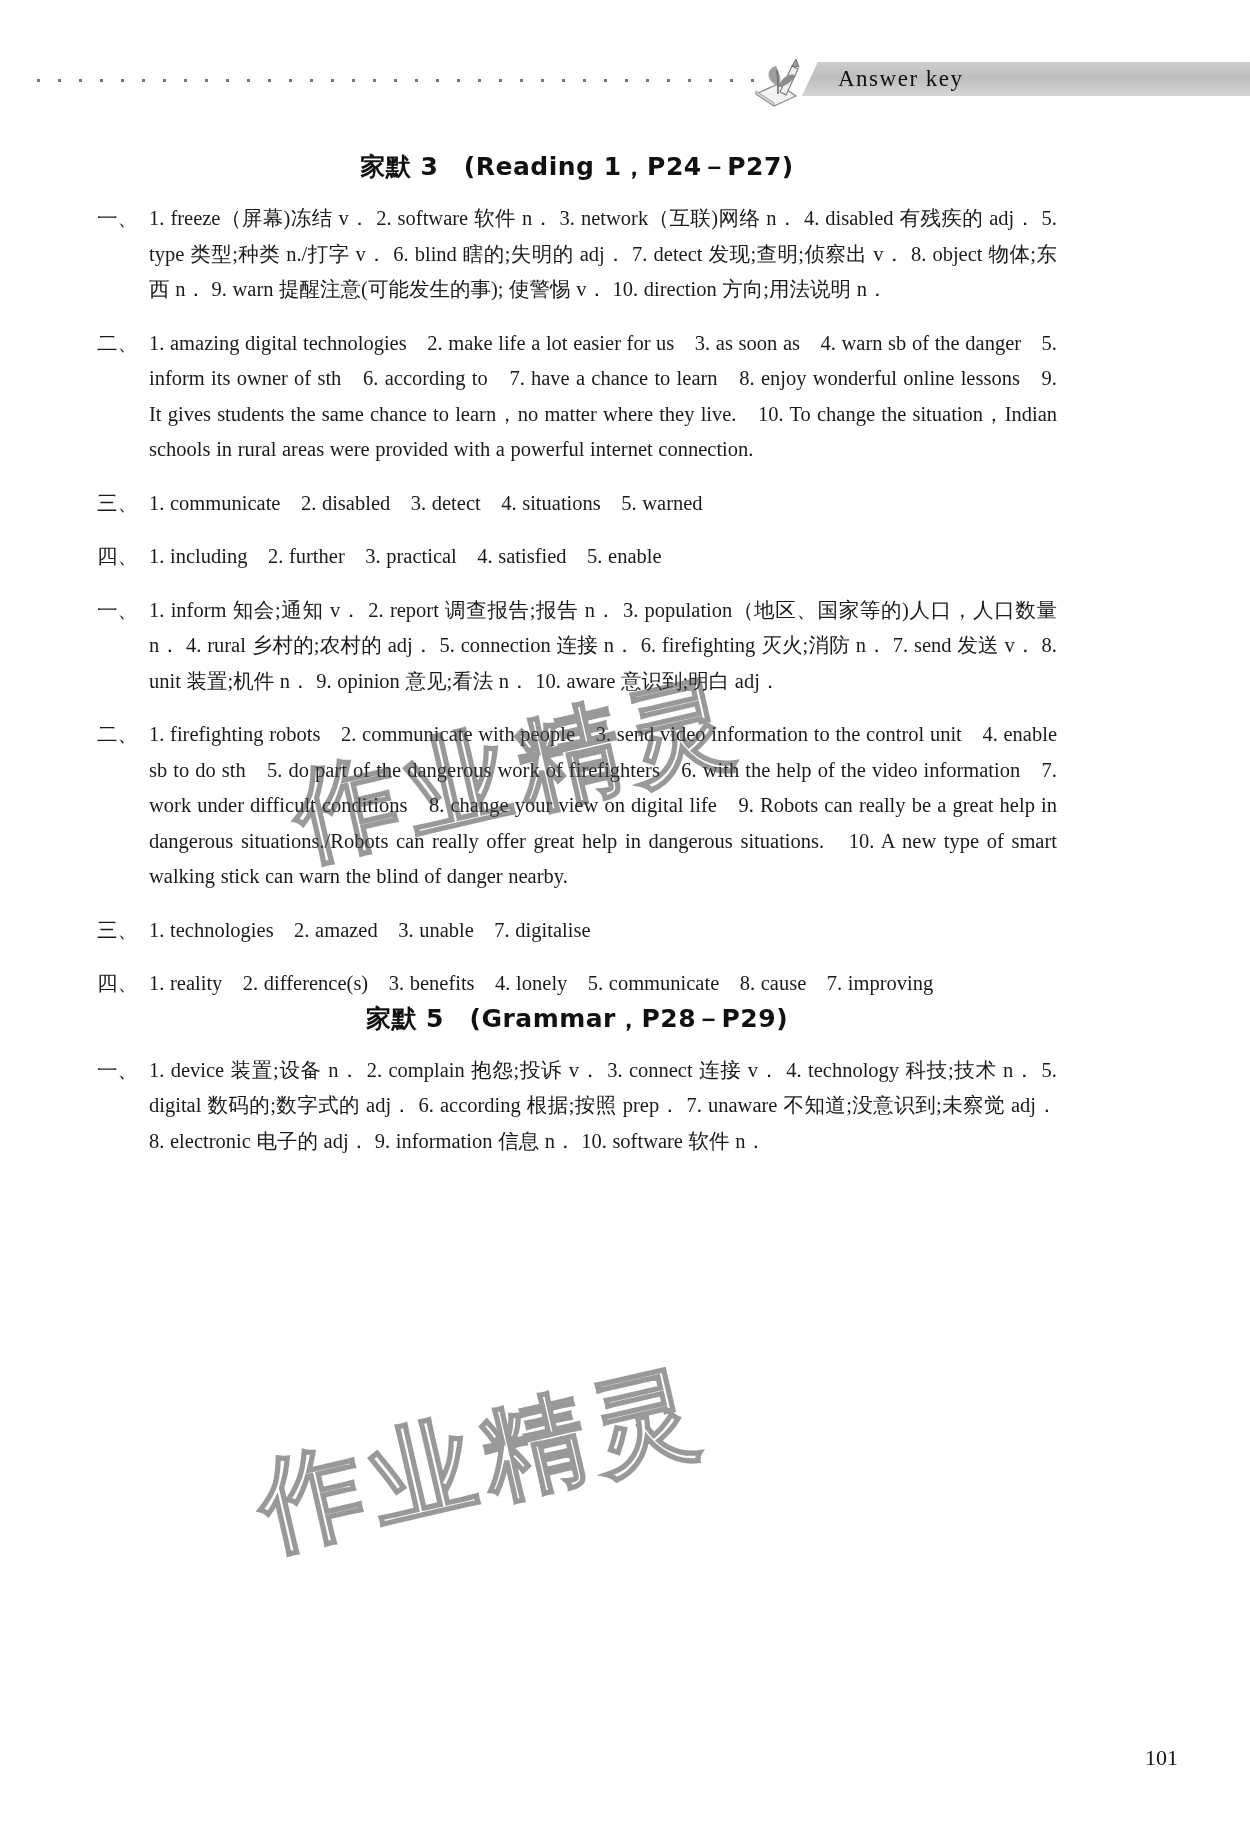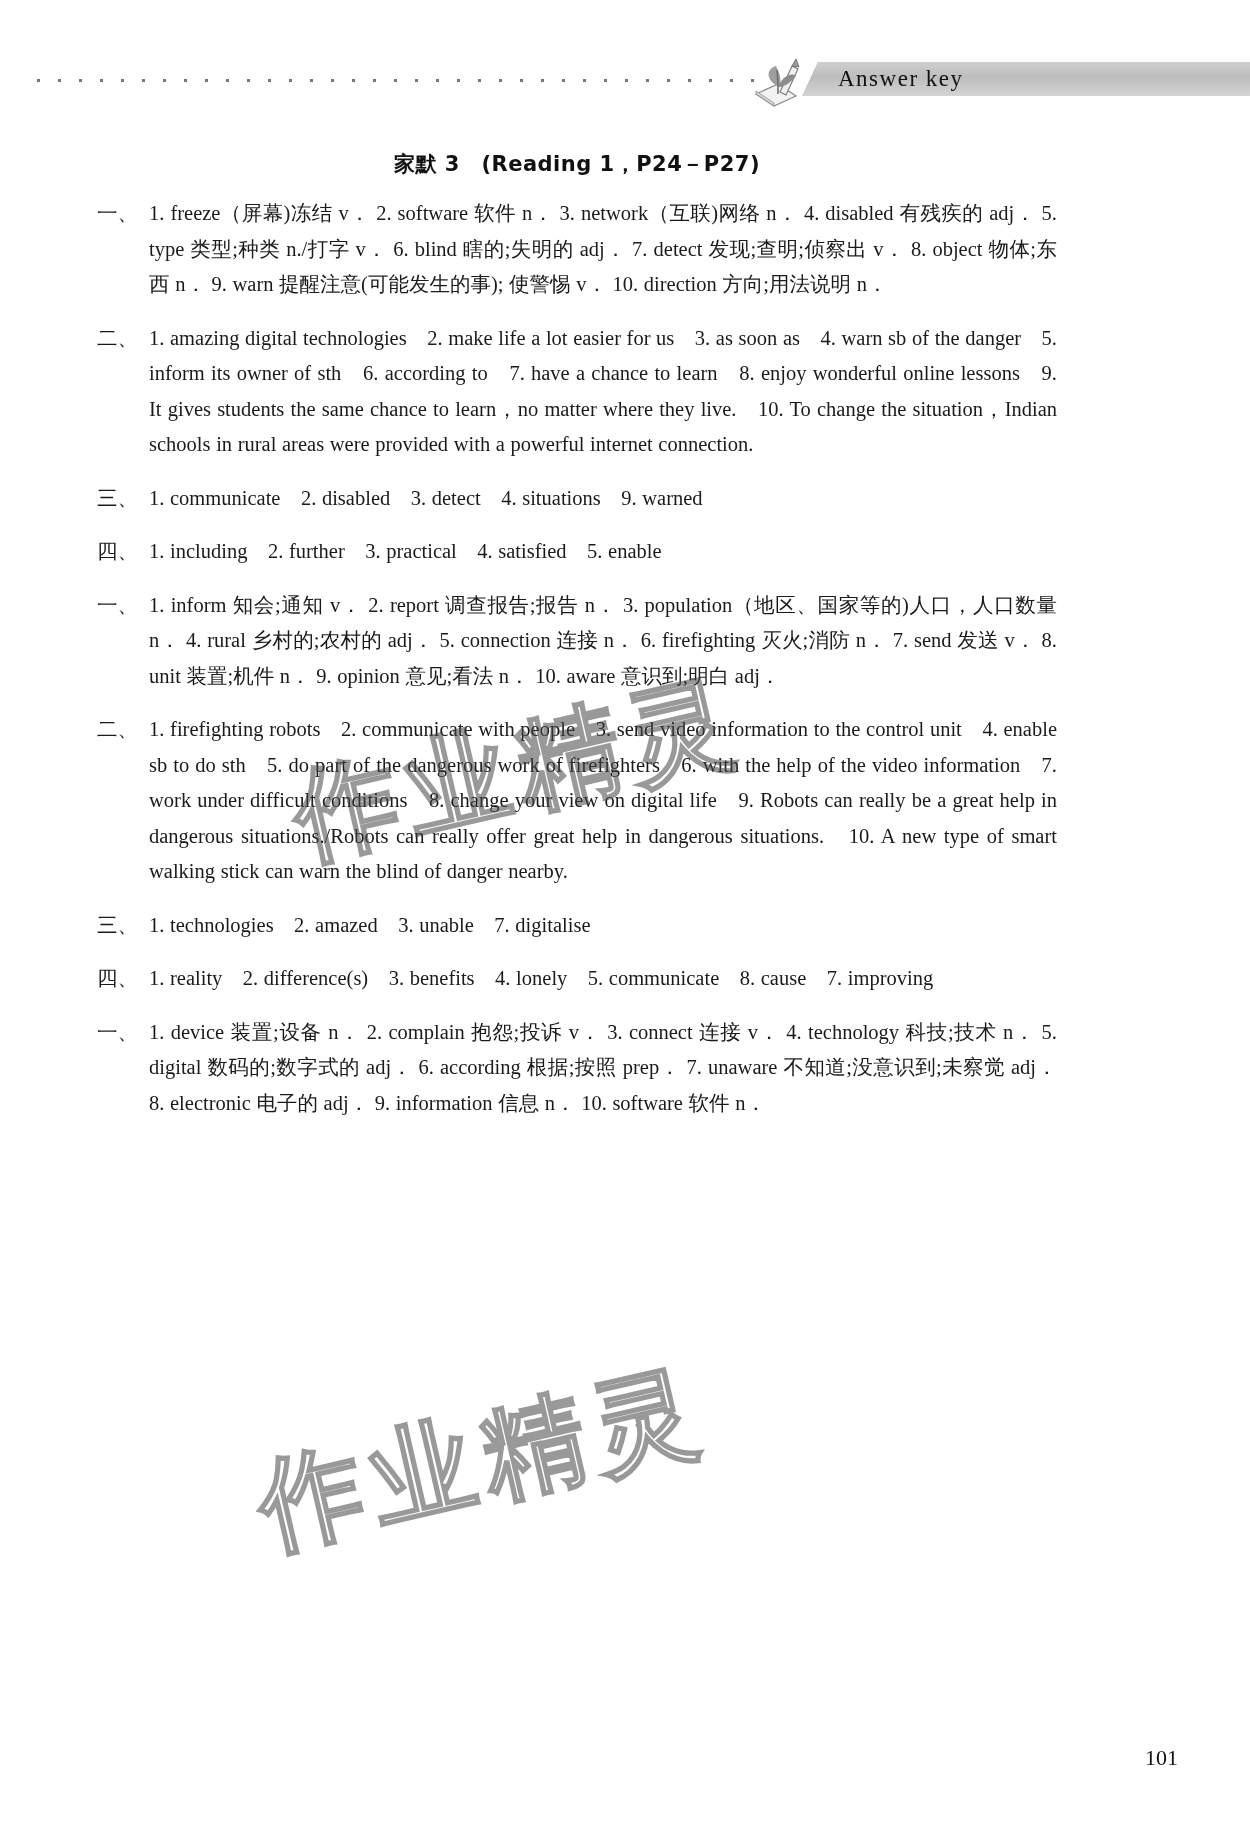--- a/index.html
+++ b/index.html
@@ -81,21 +81,21 @@
     left: 97px;
     top: 150px;
     width: 960px;
   }
 
   h2.section-heading {
     margin: 0;
     text-align: center;
     font-family: "DejaVu Sans", "Liberation Sans", sans-serif;
     font-weight: 700;
-    font-size: 21px;
+    font-size: 25px;
     letter-spacing: 0.5px;
     color: #111;
   }
   .h-sp2 { margin-top: 46px; }
 
   
   .ans {
     position: relative;
     margin: 18px 0 0 0;
     padding-left: 52px;
@@ -178,21 +178,21 @@
       <span class="ans-body">1. freeze（屏幕)冻结 v． 2. software 软件 n． 3. network（互联)网络 n． 4. disabled 有残疾的 adj． 5. type 类型;种类 n./打字 v． 6. blind 瞎的;失明的 adj． 7. detect 发现;查明;侦察出 v． 8. object 物体;东西 n． 9. warn 提醒注意(可能发生的事); 使警惕 v． 10. direction 方向;用法说明 n．</span>
     </div>
 
     <div class="ans">
       <span class="ans-num">二、</span>
       <span class="ans-body">1. amazing digital technologies　2. make life a lot easier for us　3. as soon as　4. warn sb of the danger　5. inform its owner of sth　6. according to　7. have a chance to learn　8. enjoy wonderful online lessons　9. It gives students the same chance to learn，no matter where they live.　10. To change the situation，Indian schools in rural areas were provided with a powerful internet connection.</span>
     </div>
 
     <div class="ans">
       <span class="ans-num">三、</span>
-      <span class="ans-body">1. communicate　2. disabled　3. detect　4. situations　9. warned</span>
+      <span class="ans-body">1. communicate　2. disabled　3. detect　4. situations　5. warned</span>
     </div>
 
     <div class="ans">
       <span class="ans-num">四、</span>
       <span class="ans-body">1. including　2. further　3. practical　4. satisfied　5. enable</span>
     </div>
 
 
     <div class="ans">
       <span class="ans-num">一、</span>
@@ -207,20 +207,21 @@
     <div class="ans">
       <span class="ans-num">三、</span>
       <span class="ans-body">1. technologies　2. amazed　3. unable　7. digitalise</span>
     </div>
 
     <div class="ans">
       <span class="ans-num">四、</span>
       <span class="ans-body">1. reality　2. difference(s)　3. benefits　4. lonely　5. communicate　8. cause　7. improving</span>
     </div>
 
+    <h2 class="section-heading h-sp2">家默 5　(Grammar，P28－P29)</h2>
 
     <div class="ans">
       <span class="ans-num">一、</span>
       <span class="ans-body">1. device 装置;设备 n． 2. complain 抱怨;投诉 v． 3. connect 连接 v． 4. technology 科技;技术 n． 5. digital 数码的;数字式的 adj． 6. according 根据;按照 prep． 7. unaware 不知道;没意识到;未察觉 adj． 8. electronic 电子的 adj． 9. information 信息 n． 10. software 软件 n．</span>
     </div>
 
   </div>
 
   <div class="watermark wm-1">作业精灵</div>
   <div class="watermark wm-2">作业精灵</div>

